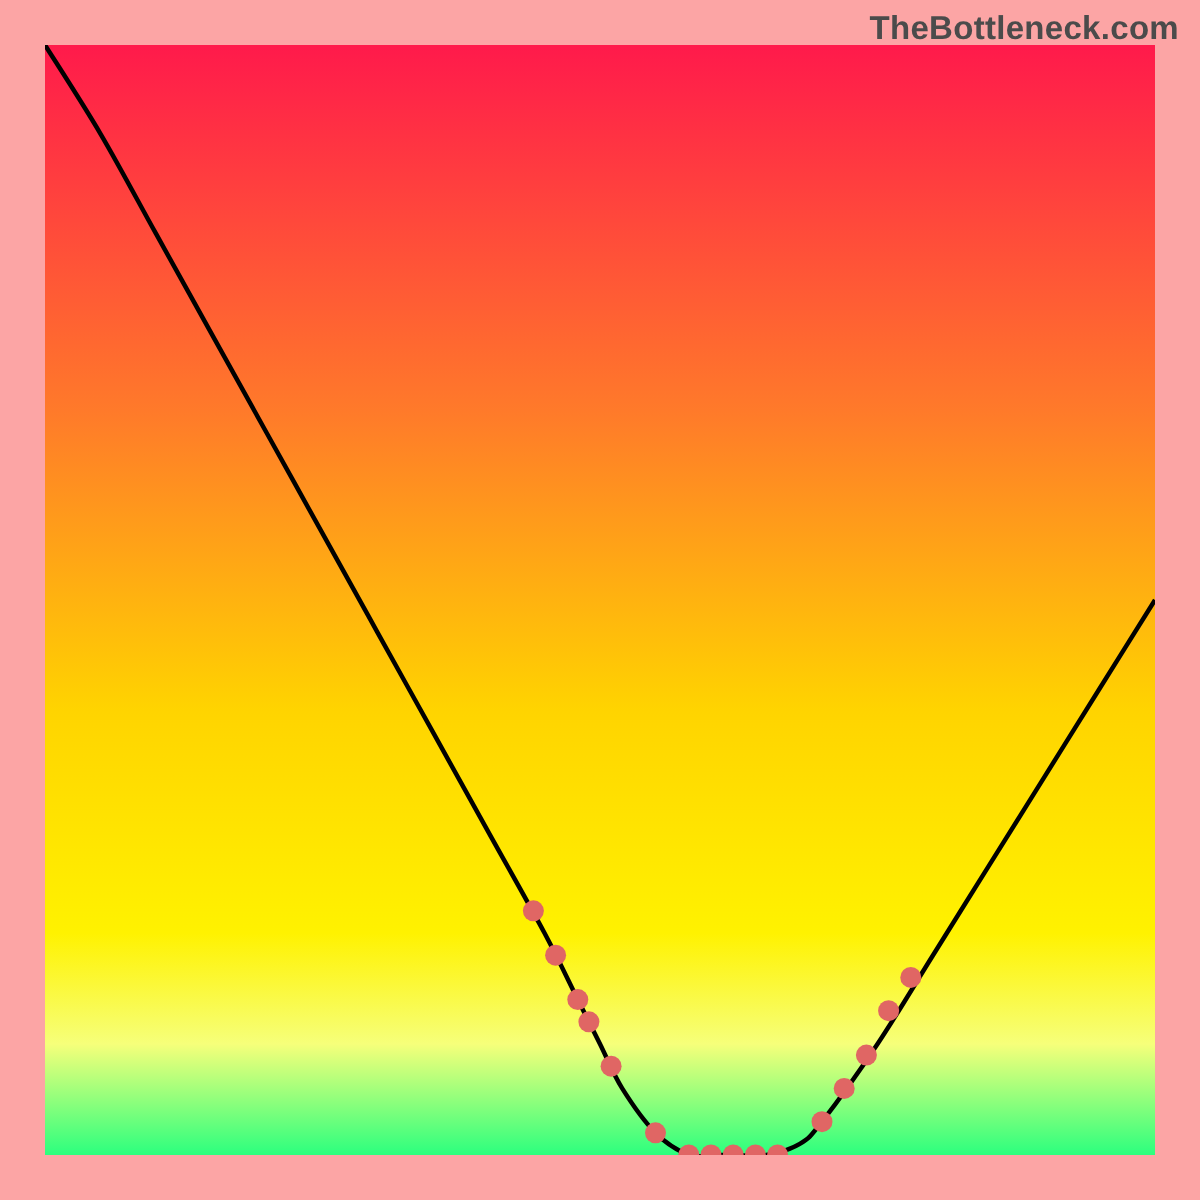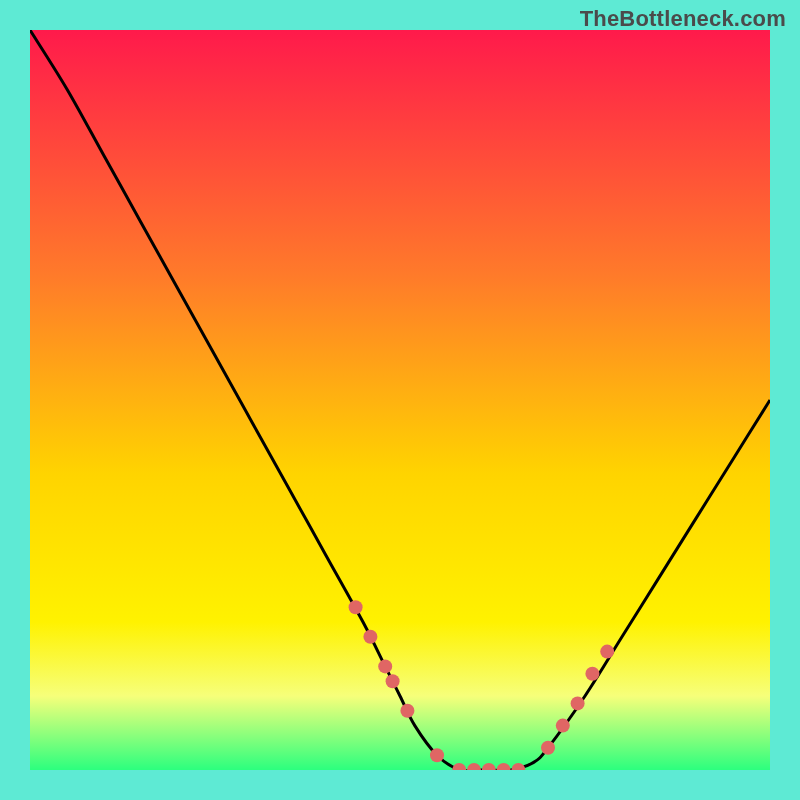--- a/index.html
+++ b/index.html
@@ -8,21 +8,21 @@
     width: 800px;
     height: 800px;
     background: #000;
     overflow: hidden;
     font-family: Arial, Helvetica, sans-serif;
   }
   .stage {
     position: relative;
     width: 800px;
     height: 800px;
-    background: #5eead4;
+    background: #fca5a5;
   }
   .plot-area {
     position: absolute;
     left: 30px;
     top: 30px;
     width: 740px;
     height: 740px;
   }
   .gradient-bg {
     position: absolute;

